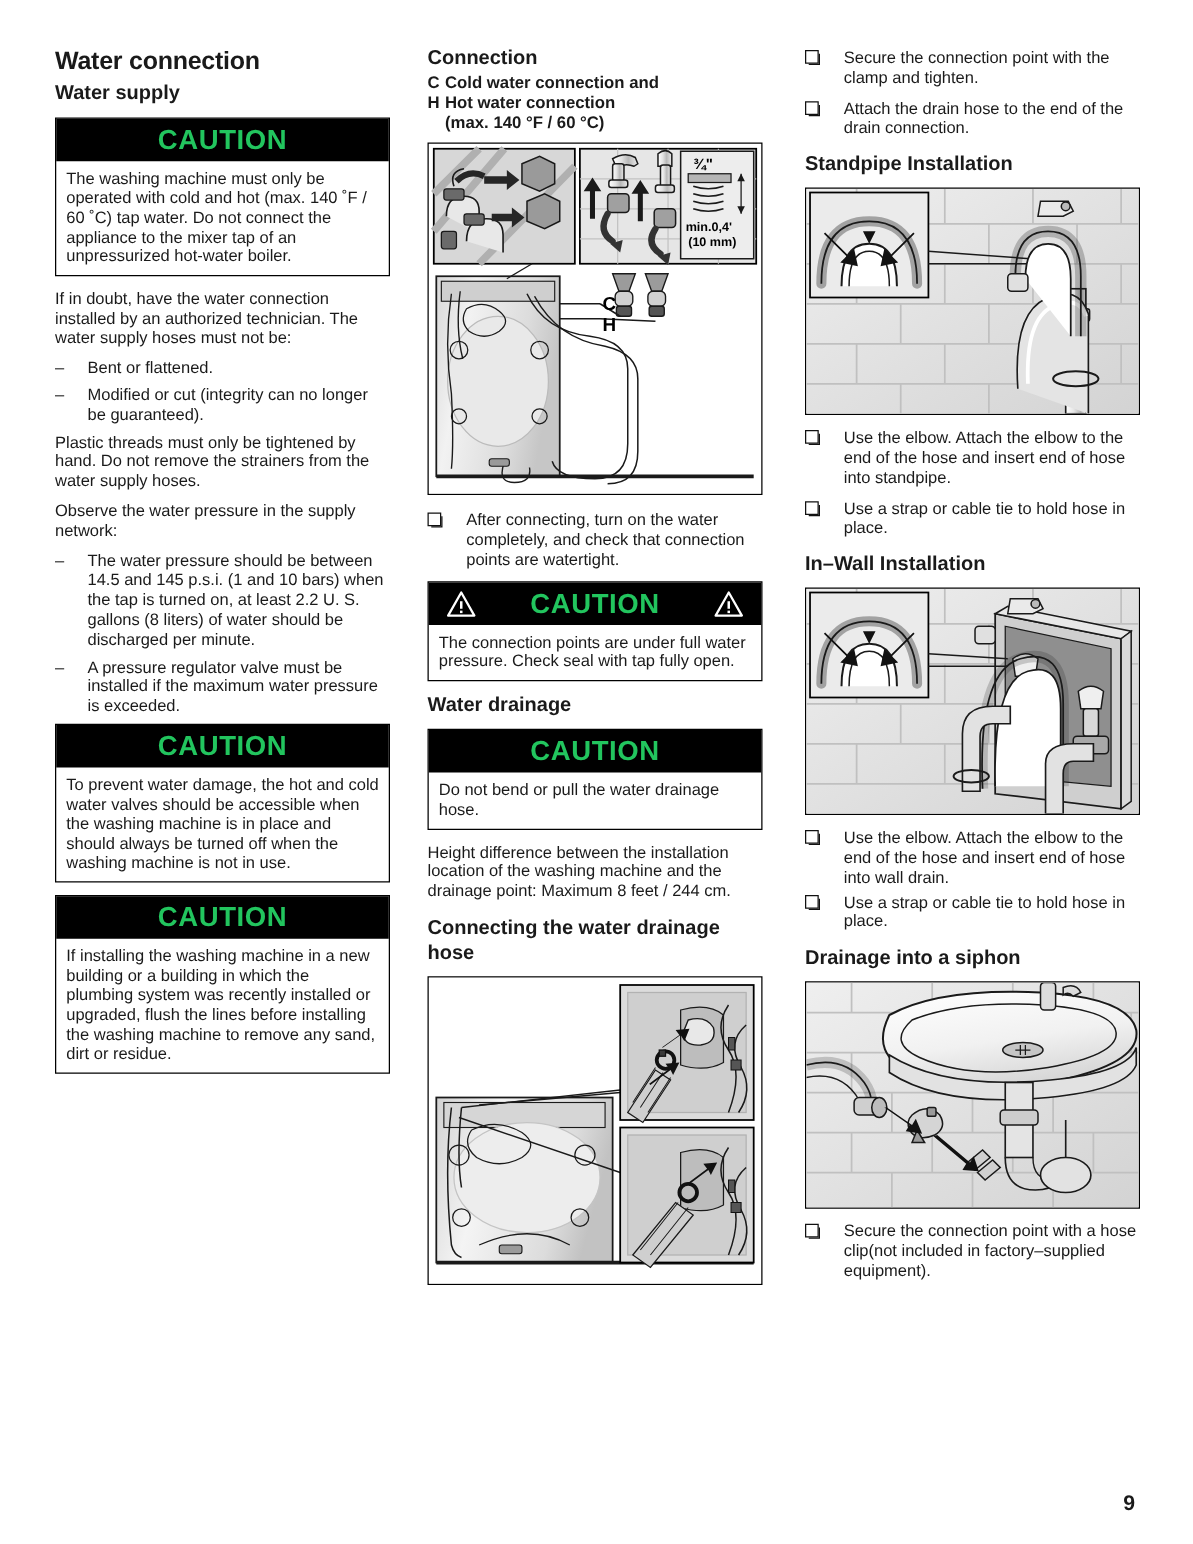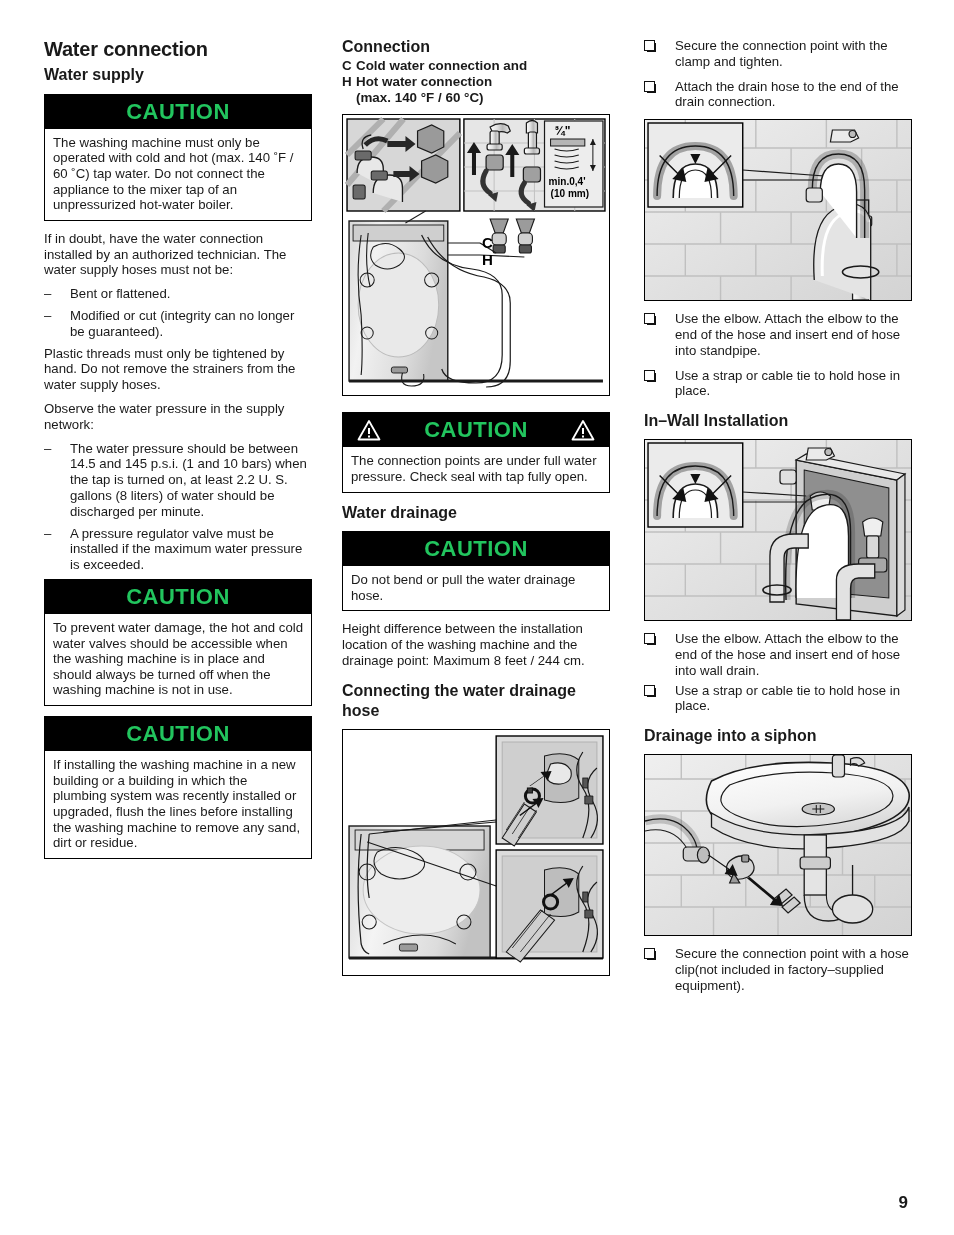--- a/index.html
+++ b/index.html
@@ -296,20 +296,26 @@
         <text x="138" y="150" font-family="Liberation Sans, sans-serif" font-size="15" font-weight="bold">H</text>
 
         <g stroke="#1a1a1a" stroke-width="1" fill="none">
           <path d="M62 108 L82 96"></path>
         </g>
       </svg>
     </figure>
 
     <div style="height:12px;"></div>
 
+    <div class="cbrow">
+      <span class="cb">
+        <span class="cbwrap"><span class="shadow"></span><span class="front"></span></span>
+      </span>
+      <span class="txt">After connecting, turn on the water completely, and check that connection points are watertight.</span>
+    </div>
 
     <div class="caution">
       <div class="caution-bar">
         <svg class="tri l" viewBox="0 0 24 22">
           <path d="M12 2 L22.5 20.5 L1.5 20.5 Z" fill="none" stroke="#fff" stroke-width="1.8" stroke-linejoin="round"></path>
           <rect x="11" y="9" width="2" height="6" fill="#fff"></rect>
           <rect x="11" y="16.5" width="2" height="2" fill="#fff"></rect>
         </svg>
         <span>CAUTION</span>
         <svg class="tri r" viewBox="0 0 24 22">
@@ -437,20 +443,21 @@
       </span>
       <span class="txt">Secure the connection point with the clamp and tighten.</span>
     </div>
     <div class="cbrow">
       <span class="cb">
         <span class="cbwrap"><span class="shadow"></span><span class="front"></span></span>
       </span>
       <span class="txt">Attach the drain hose to the end of the drain connection.</span>
     </div>
 
+    <h2 class="sec2">Standpipe Installation</h2>
 
     <figure class="fig" style="height:180px;">
       <svg viewBox="0 0 264 180" preserveAspectRatio="none">
         <defs>
           <linearGradient id="tile1" x1="0" y1="0" x2="1" y2="1">
             <stop offset="0" stop-color="#efefef"></stop>
               <stop offset="1" stop-color="#d3d3d3"></stop>
           </linearGradient>
           <linearGradient id="pipeg" x1="0" y1="0" x2="1" y2="0">
             <stop offset="0" stop-color="#ffffff"></stop>

